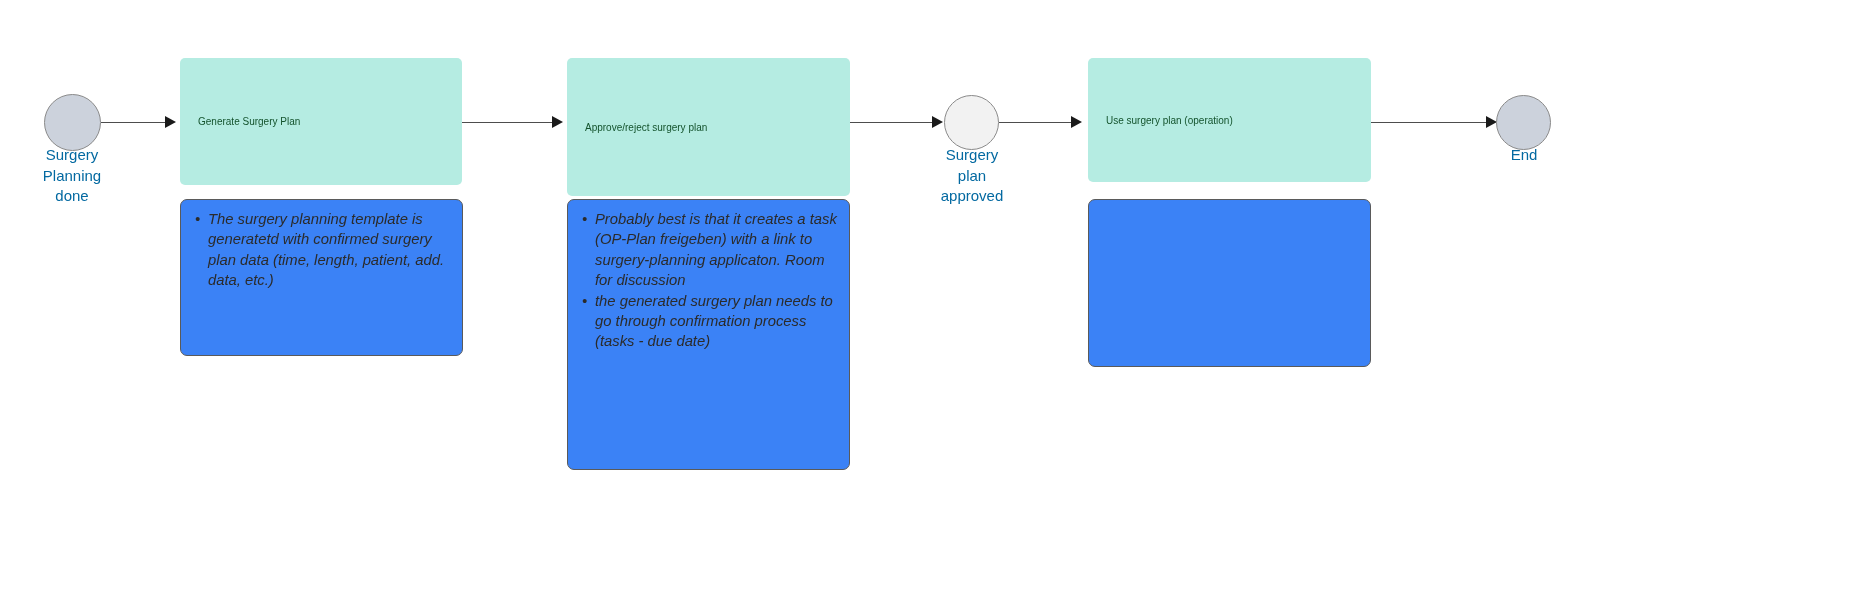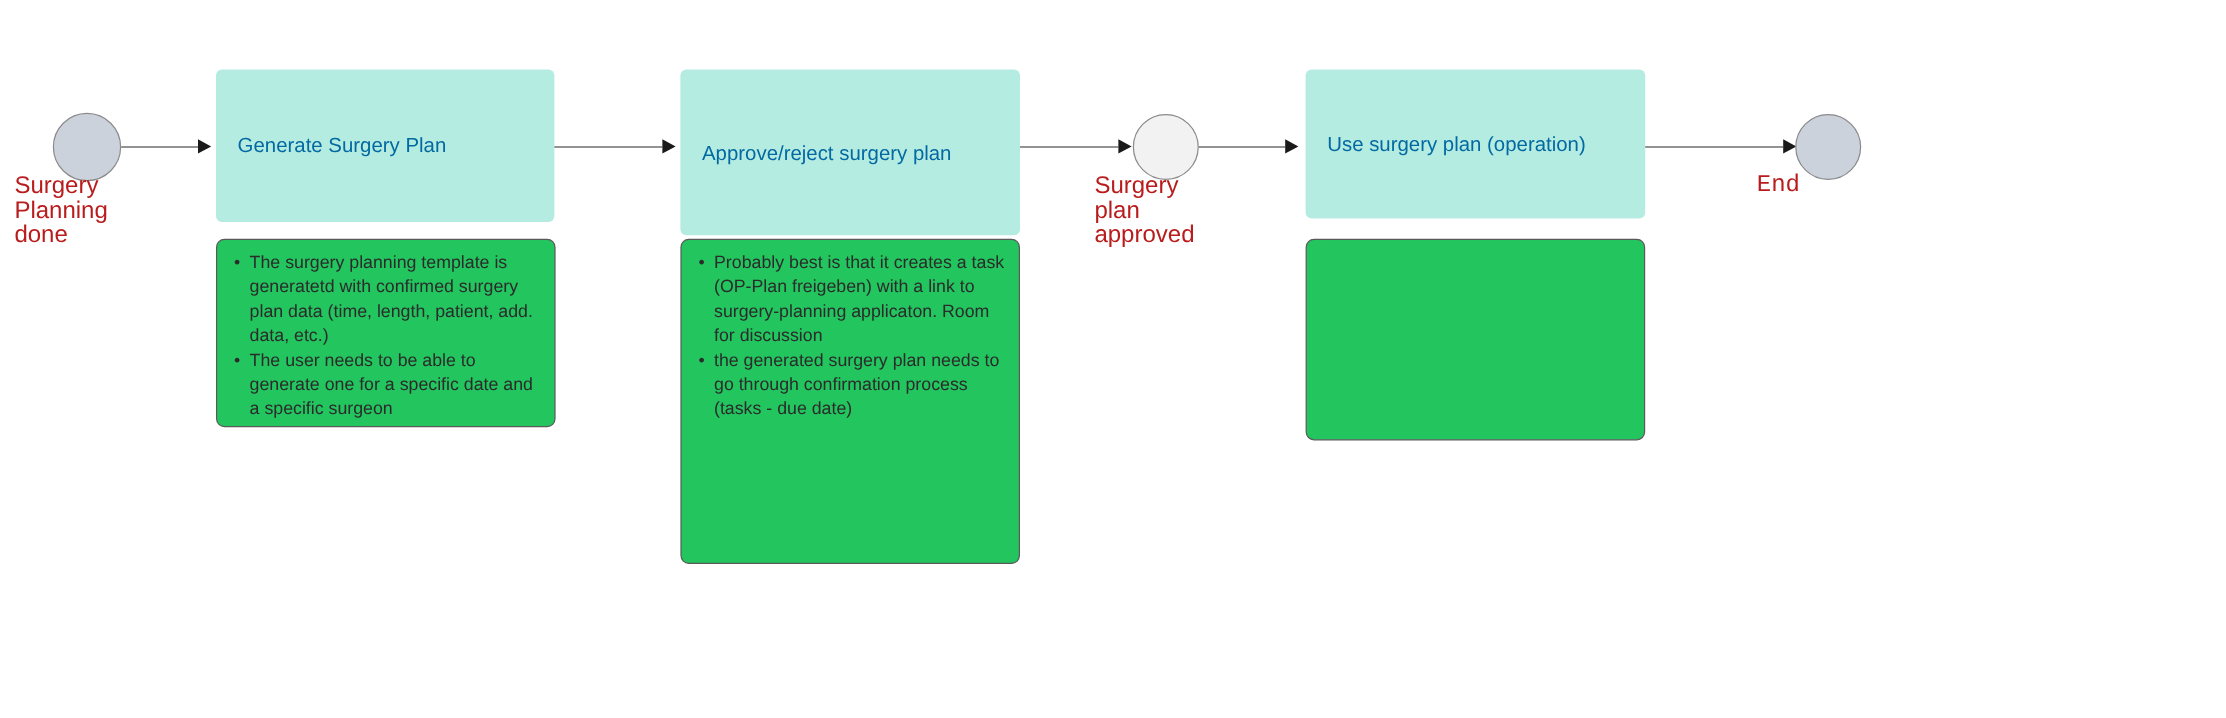--- a/index.html
+++ b/index.html
@@ -13,49 +13,50 @@
   #canvas{position:relative;width:1855px;height:598px;}
 
   .node-circle{
     position:absolute;
     border-radius:50%;
     border:1px solid #8a8a8a;
     box-sizing:border-box;
   }
   .circle-label{
     position:absolute;
-    text-align:left;
-    font-size:20px;
+    text-align:center;
+    font-size:15px;
     line-height:20.5px;
-    color:#b91c1c;
+    color:#0369a1;
     white-space:pre-line;
   }
 
   .process-box{
     position:absolute;
     border-radius:5px;
     box-sizing:border-box;
     display:flex;
     align-items:center;
   }
   .process-label{
-    font-size:17px;
+    font-size:10px;
     line-height:19px;
-    color:#0369a1;
+    color:#14532d;
     padding-left:18px;
     padding-right:10px;
   }
 
   .note-box{
     position:absolute;
-    background:#22c55e;
+    background:#3b82f6;
     border:1.6px solid #5a5a5a;
     border-radius:7px;
     box-sizing:border-box;
     padding:9px 10px 9px 10px;
+    font-style:italic;
   }
   .note-list{
     margin:0;
     padding:0 0 0 15px;
     list-style:none;
   }
   .note-list li{
     position:relative;
     font-size:14.8px;
     line-height:20.4px;
@@ -99,21 +100,20 @@
   <div class="arrow-line" style="left:101px;top:122px;width:64px;"></div>
   <div class="arrow-head" style="left:165px;top:116px;"></div>
 
   <div class="process-box" style="left:180px;top:58px;width:282px;height:127px;background:#b5ece2;">
     <span class="process-label">Generate Surgery Plan</span>
   </div>
 
   <div class="note-box" style="left:180px;top:199px;width:283px;height:157px;">
     <ul class="note-list">
       <li>The surgery planning template is generatetd with confirmed surgery plan data (time, length, patient, add. data, etc.)</li>
-      <li>The user needs to be able to generate one for a specific date and a specific surgeon</li>
     </ul>
   </div>
 
   <div class="arrow-line" style="left:462px;top:122px;width:90px;"></div>
   <div class="arrow-head" style="left:552px;top:116px;"></div>
 
   <div class="process-box" style="left:567px;top:58px;width:283px;height:138px;background:#b5ece2;text-align:center;">
     <span class="process-label">Approve/reject surgery plan</span>
   </div>
 
@@ -141,15 +141,15 @@
 
   <div class="note-box" style="left:1088px;top:199px;width:283px;height:168px;">
     <ul class="note-list">
     </ul>
   </div>
 
   <div class="arrow-line" style="left:1371px;top:122px;width:115px;"></div>
   <div class="arrow-head" style="left:1486px;top:116px;"></div>
 
   <div class="node-circle" style="left:1496px;top:95px;width:55px;height:55px;background:#ccd2dc;"></div>
-  <div class="circle-label" style="left:1464px;top:145px;width:120px;font-family:Liberation Mono, monospace;">End</div>
+  <div class="circle-label" style="left:1464px;top:145px;width:120px;">End</div>
 
 </div>
 
 </body></html>

